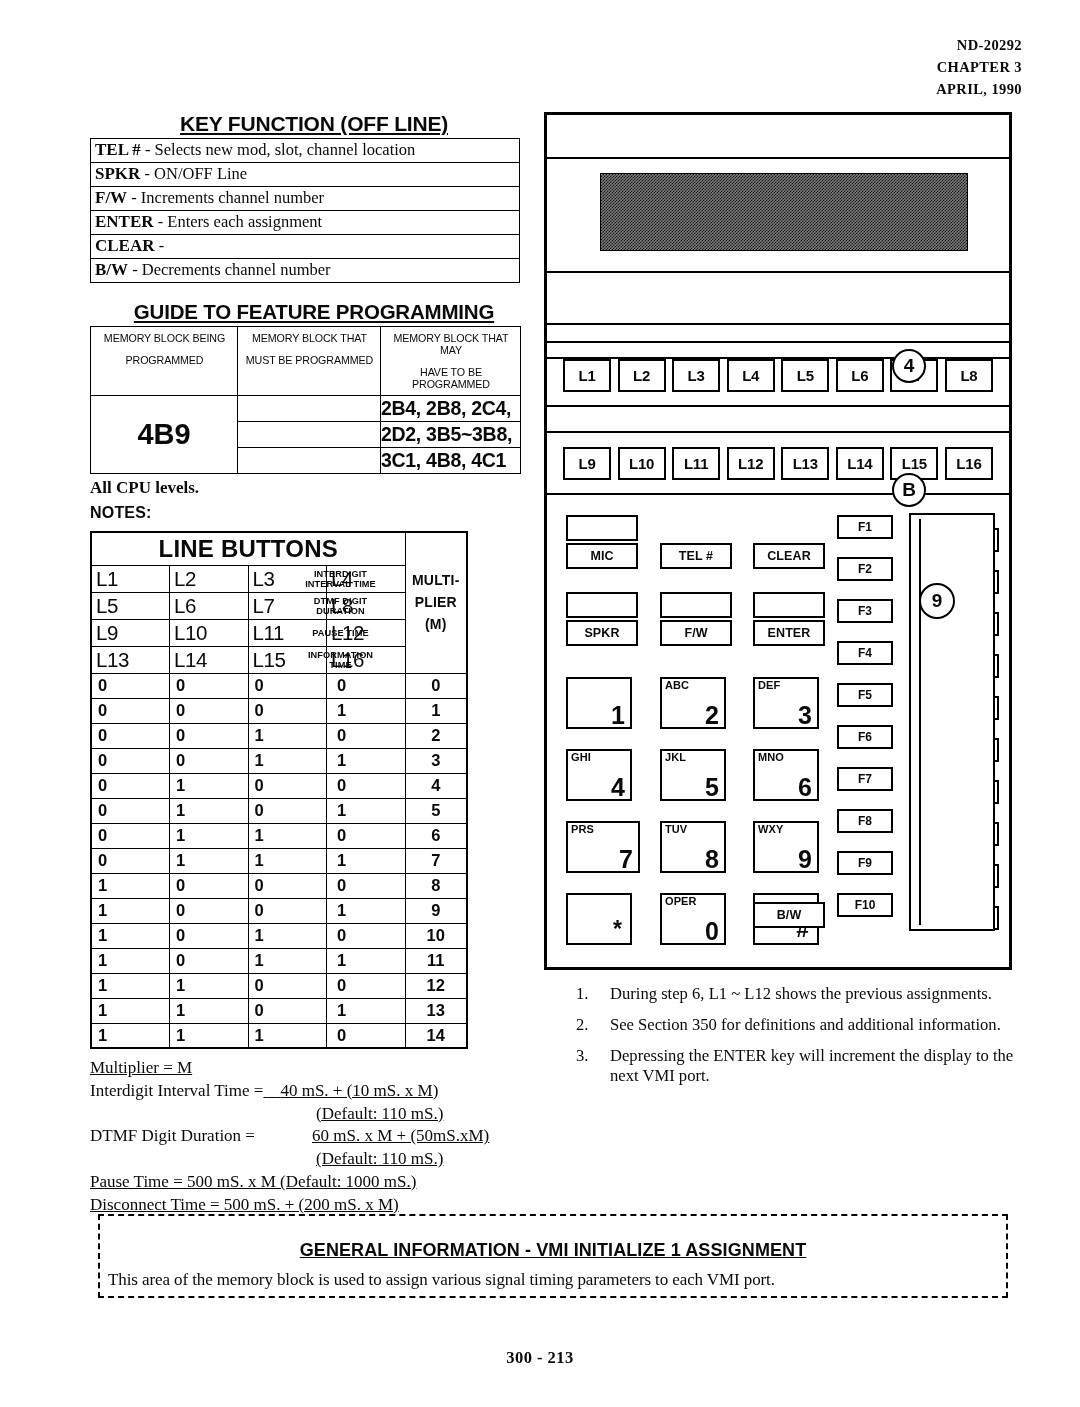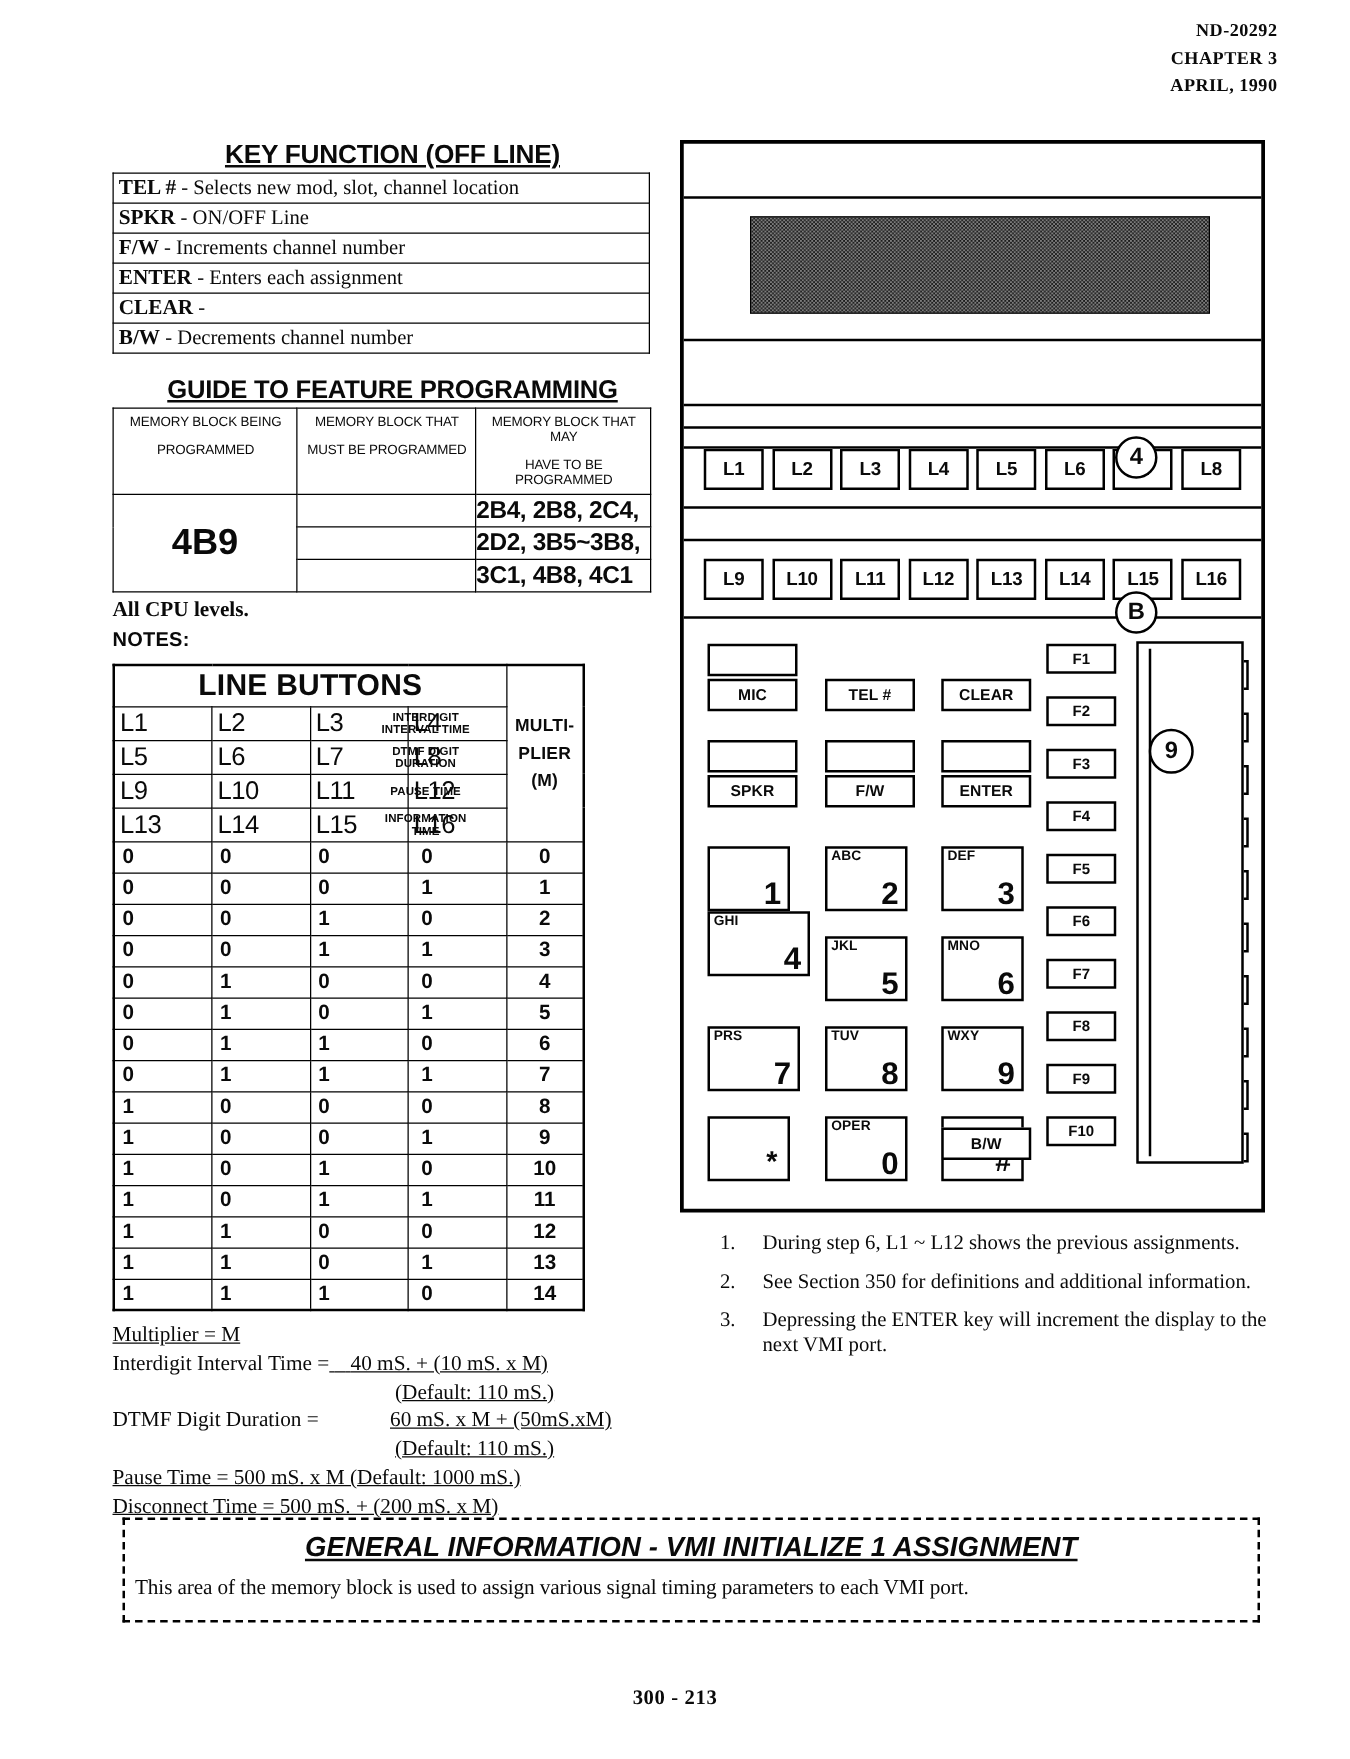--- a/index.html
+++ b/index.html
@@ -10,21 +10,21 @@
     background:#ffffff;
     font-family:"Liberation Serif", serif;
     color:#0a0a0a;
     position:relative;
     overflow:hidden;
   }
   .page { position:absolute; inset:0; }
 
   
   .doc-header {
-    position:absolute; right:58px; top:14px;
+    position:absolute; right:58px; top:34px;
     text-align:right;
     font-family:"Liberation Serif", serif;
     font-weight:bold;
     font-size:14.5px;
     letter-spacing:0.4px;
     line-height:1.52;
   }
   .doc-header div { white-space:nowrap; }
   .hdr-title {
     font-family:"Liberation Sans", sans-serif;
@@ -209,23 +209,23 @@
   #right-notes .ntxt { flex:1; }
 
   
   #banner {
     position:absolute; left:98px; top:1214px; width:910px; height:84px;
     border:2.2px dashed #000;
     background:#fff;
   }
   #banner-title {
     font-family:"Liberation Sans", sans-serif;
-    font-weight:bold; font-size:22px;
+    font-weight:bold; font-size:18px;
     text-align:center; text-decoration:underline;
-    margin-top:9px; letter-spacing:0.1px;font-style:italic;
+    margin-top:24px; letter-spacing:0.1px;
   }
   #banner-sub {
     font-size:17px; text-align:left; margin-top:9px; padding-left:8px;
     letter-spacing:-0.1px;
   }
 
   #footer {
     position:absolute; left:0; top:1348px; width:100%;
     text-align:center; font-size:16.5px; font-weight:bold; letter-spacing:0.5px;
   }
@@ -517,21 +517,21 @@
           <span class="num">1</span>
         </div>
         <div class="dkey" style="left: 113px; top: 562px; width: 66px; height: 52px;">
           <span class="alpha">ABC</span>
           <span class="num">2</span>
         </div>
         <div class="dkey" style="left: 206px; top: 562px; width: 66px; height: 52px;">
           <span class="alpha">DEF</span>
           <span class="num">3</span>
         </div>
-        <div class="dkey" style="left: 19px; top: 614px; width: 82px; height: 52px;">
+        <div class="dkey" style="left: 19px; top: 634px; width: 66px; height: 52px;">
           <span class="alpha">GHI</span>
           <span class="num">4</span>
         </div>
         <div class="dkey" style="left: 113px; top: 634px; width: 66px; height: 52px;">
           <span class="alpha">JKL</span>
           <span class="num">5</span>
         </div>
         <div class="dkey" style="left: 206px; top: 634px; width: 66px; height: 52px;">
           <span class="alpha">MNO</span>
           <span class="num">6</span>

